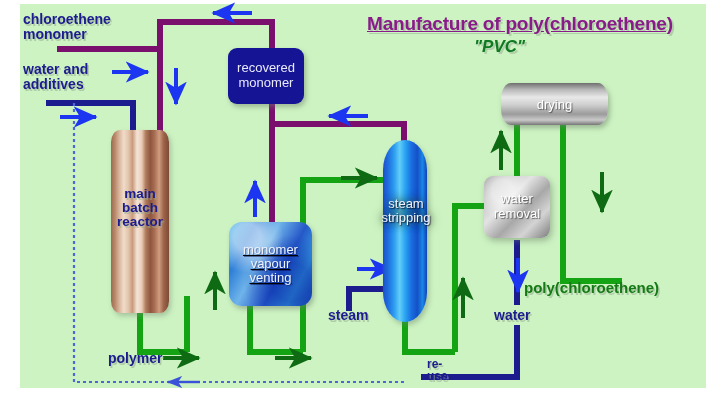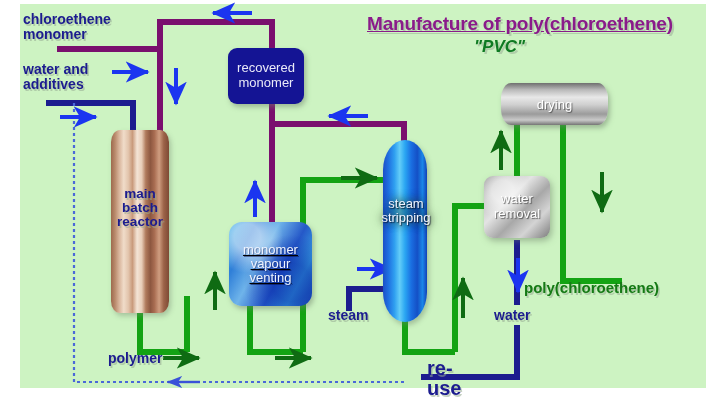--- a/index.html
+++ b/index.html
@@ -198,16 +198,16 @@
   </div>
 
   <div class="lbl navy" style="left:23px;top:12px;font-size:14px;">chloroethene
 monomer</div>
   <div class="lbl navy" style="left:23px;top:62px;font-size:14px;">water and
 additives</div>
   <div class="lbl navy" style="left:328px;top:308px;font-size:14px;">steam</div>
 
   <div class="lbl navy" style="left:108px;top:321px;font-size:14px;margin-top:30px;">polymer</div>
   <div class="lbl navy" style="left:494px;top:308px;font-size:14px;">water</div>
-  <div class="lbl navy" style="left:427px;top:358px;font-size:20px;line-height:1.0;">re-
+  <div class="lbl navy" style="left:427px;top:358px;font-size:12px;line-height:1.0;">re-
 use</div>
   <div class="lbl green-lbl" style="left:524px;top:280px;font-size:15px;">poly(chloroethene)</div>
 </div>
 
 </body></html>

